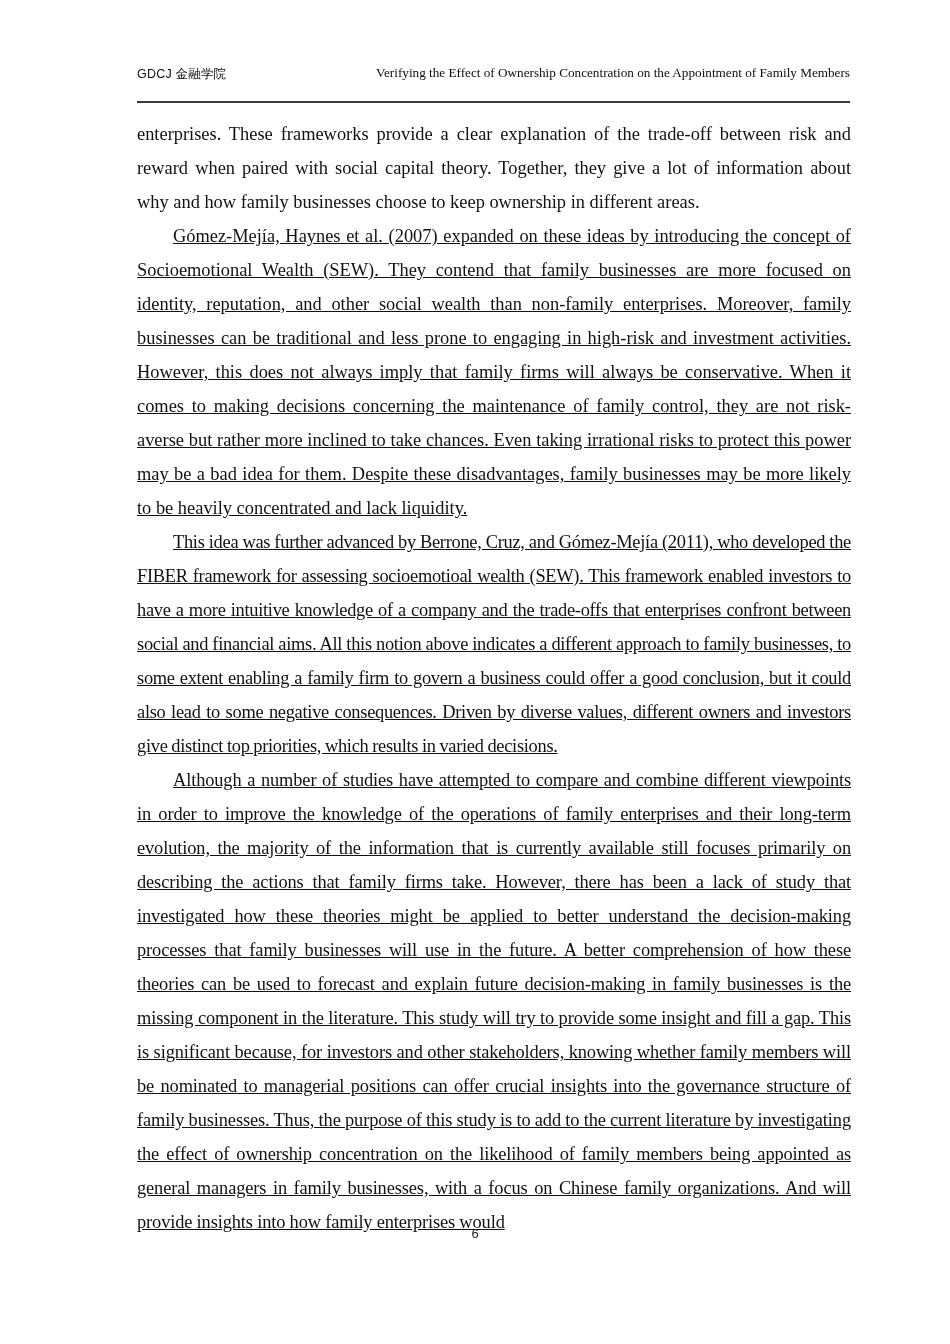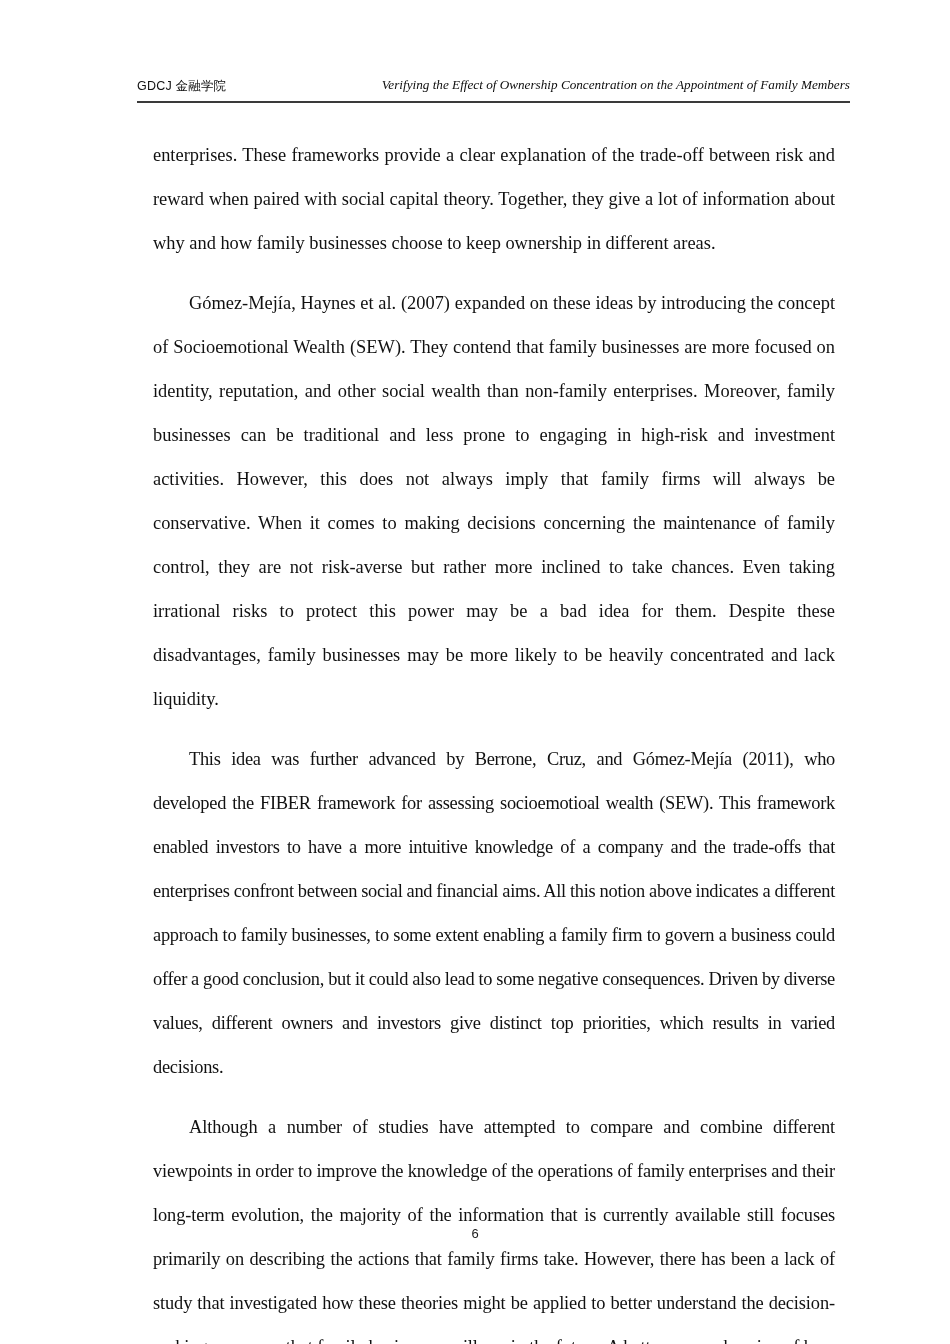--- a/index.html
+++ b/index.html
@@ -21,21 +21,21 @@
     width: 950px;
     height: 1344px;
     background: #ffffff;
     box-sizing: border-box;
   }
 
   
   .page-header {
     position: absolute;
     left: 137px;
-    top: 76px;
+    top: 64px;
     width: 713px;
     display: flex;
     align-items: center;
     justify-content: space-between;
   }
 
   .header-org {
     font-family: "Liberation Sans", "DejaVu Sans", sans-serif;
     font-size: 12.5px;
     line-height: 16px;
@@ -48,21 +48,20 @@
 
   .header-title {
     flex: 1 1 auto;
     text-align: right;
     font-family: "Liberation Serif", "DejaVu Serif", serif;
     font-size: 13.2px;
     line-height: 18px;
     color: #0d0d0d;
     max-width: 580px;
     margin-left: 20px;
-    font-style: italic;
   }
   .header-title .hl { display: block; }
 
   .header-rule {
     position: absolute;
     left: 137px;
     top: 101px;
     width: 713px;
     height: 0;
     border-top: 2px solid #3a3a3a;
@@ -70,32 +69,33 @@
 
   
   .body-area {
     position: absolute;
     left: 137px;
     top: 117px;
     width: 714px;
   }
 
   p.para {
-    margin: 16px;
+    margin: 0;
     font-size: 18.4px;
-    line-height: 44px;
+    line-height: 34px;
     text-align: justify;
     text-justify: inter-word;
     text-indent: 0;
     color: #111111;
     hyphens: none;
     -webkit-hyphens: none;
   }
   p.para.indent {
     text-indent: 36px;
+    text-decoration: underline;
   }
   p.para.tight {
     
     letter-spacing: -0.12px;
     word-spacing: -0.2px;
   }
   p.para.tighter {
     letter-spacing: -0.28px;
     word-spacing: -0.6px;
   }

